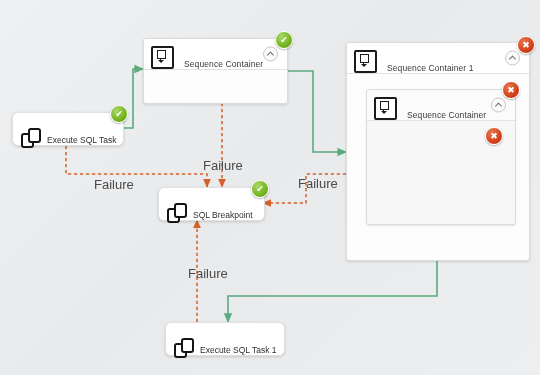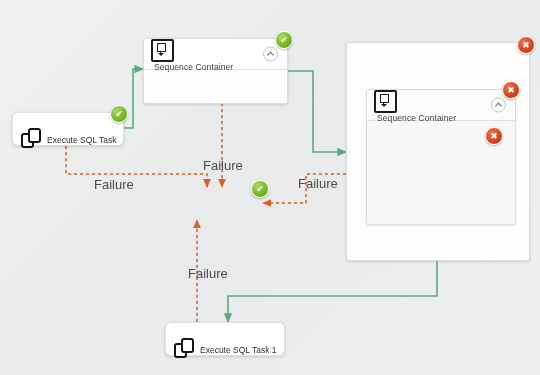--- a/index.html
+++ b/index.html
@@ -33,21 +33,21 @@
   .container-box.inner{
     background:#f7f7f7;
     box-shadow:0 1px 2px rgba(0,0,0,.10);
   }
   .container-header{
     position:relative;
     height:30px;
     background:#ffffff;
     border-bottom:1px solid #e2e2e2;
     border-radius:3px 3px 0 0;
-    display:flex;align-items:flex-start;flex-direction:column;
+    display:flex;align-items:flex-end;
   }
   .container-box.inner .container-header{background:#fbfbfb;}
   .container-title{
     font-size:8.5px;color:#3a3a3a;white-space:nowrap;
     margin-left:10px;letter-spacing:.1px;
   }
 
   
   .seq-icon{
     width:19px;height:19px;margin-left:7px;
@@ -185,20 +185,29 @@
       </div>
       <div class="container-title">Sequence Container</div>
       <div class="chev"></div>
     </div>
   </div>
   <div class="badge ok" style="left:275px;top:31px;">
     <span class="g">✔</span>
   </div>
 
   <div class="container-box" style="left:346px;top:42px;width:182px;height:217px;">
+    <div class="container-header">
+      <div class="seq-icon">
+        <i></i>
+          <i class="stem"></i>
+          <i class="head"></i>
+      </div>
+      <div class="container-title">Sequence Container 1</div>
+      <div class="chev"></div>
+    </div>
 
     <div class="container-box inner" style="left:19px;top:46px;width:148px;height:134px;">
       <div class="container-header">
         <div class="seq-icon">
           <i></i>
             <i class="stem"></i>
             <i class="head"></i>
         </div>
         <div class="container-title">Sequence Container</div>
         <div class="chev"></div>
@@ -221,20 +230,27 @@
     <div class="sql-icon">
       <span class="b"></span>
         <span class="a"></span>
     </div>
     <div class="task-label">Execute SQL Task</div>
   </div>
   <div class="badge ok" style="left:110px;top:105px;">
     <span class="g">✔</span>
   </div>
 
+  <div class="task" style="left:158px;top:187px;width:105px;">
+    <div class="sql-icon">
+      <span class="b"></span>
+        <span class="a"></span>
+    </div>
+    <div class="task-label">SQL Breakpoint</div>
+  </div>
   <div class="badge ok" style="left:251px;top:180px;">
     <span class="g">✔</span>
   </div>
 
   <div class="task" style="left:165px;top:322px;width:118px;">
     <div class="sql-icon">
       <span class="b"></span>
         <span class="a"></span>
     </div>
     <div class="task-label">Execute SQL Task 1</div>

